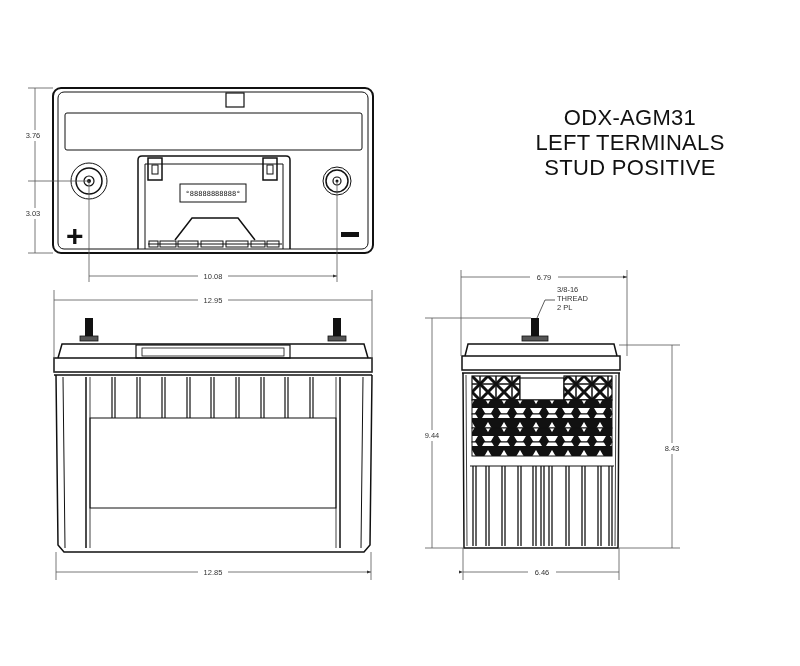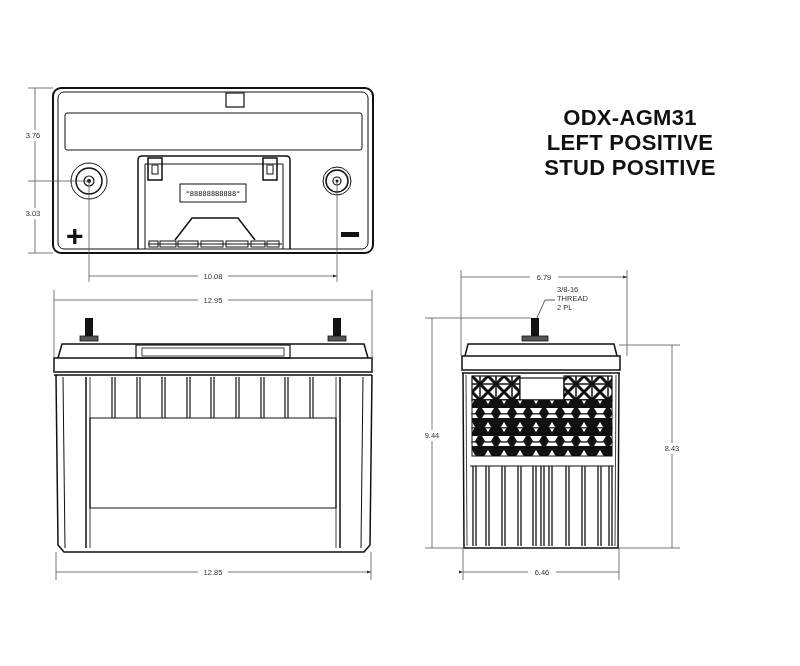--- a/index.html
+++ b/index.html
@@ -1,18 +1,18 @@
 <!DOCTYPE html>
 <html><head>
 <meta charset="utf-8">
 <style>
   html, body { margin:0; padding:0; background:#ffffff; }
   body { width:800px; height:666px; position:relative; overflow:hidden; font-family:"Liberation Sans", sans-serif; }
   #drawing { position:absolute; left:0; top:0; }
-  .title { position:absolute; left:500px; width:260px; text-align:center; font-family:"Liberation Sans", sans-serif; font-weight:bold; font-size:22px; line-height:25px; color:#111; letter-spacing:0.3px; }
+  .title { position:absolute; left:500px; width:260px; text-align:center; font-family:"Liberation Sans", sans-serif; font-weight:normal; font-size:22px; line-height:25px; color:#111; letter-spacing:0.3px; }
   .dim { font-family:"Liberation Sans", sans-serif; font-size:7.5px; fill:#333; }
 </style>
 </head>
 <body>
 
 <svg id="drawing" width="800" height="666" viewBox="0 0 800 666" xmlns="http://www.w3.org/2000/svg">
   <defs>
     <marker id="arr" markerWidth="6" markerHeight="6" refX="5" refY="3" orient="auto">
       <path d="M0,1 L5,3 L0,5 z" fill="#333"></path>
     </marker>
@@ -225,14 +225,14 @@
     <rect x="420" y="430" width="24" height="11" fill="#fff"></rect>
     <text x="432" y="438" text-anchor="middle" class="dim">9.44</text>
     <rect x="660" y="443" width="24" height="11" fill="#fff"></rect>
     <text x="672" y="451" text-anchor="middle" class="dim">8.43</text>
     <rect x="528" y="567" width="28" height="10" fill="#fff"></rect>
     <text x="542" y="575" text-anchor="middle" class="dim">6.46</text>
   </g>
 </svg>
 
 <div class="title" style="top:105px;">ODX-AGM31</div>
-<div class="title" style="top:130px;">LEFT POSITIVE</div>
+<div class="title" style="top:130px;">LEFT TERMINALS</div>
 <div class="title" style="top:155px;">STUD POSITIVE</div>
 
 </body></html>

